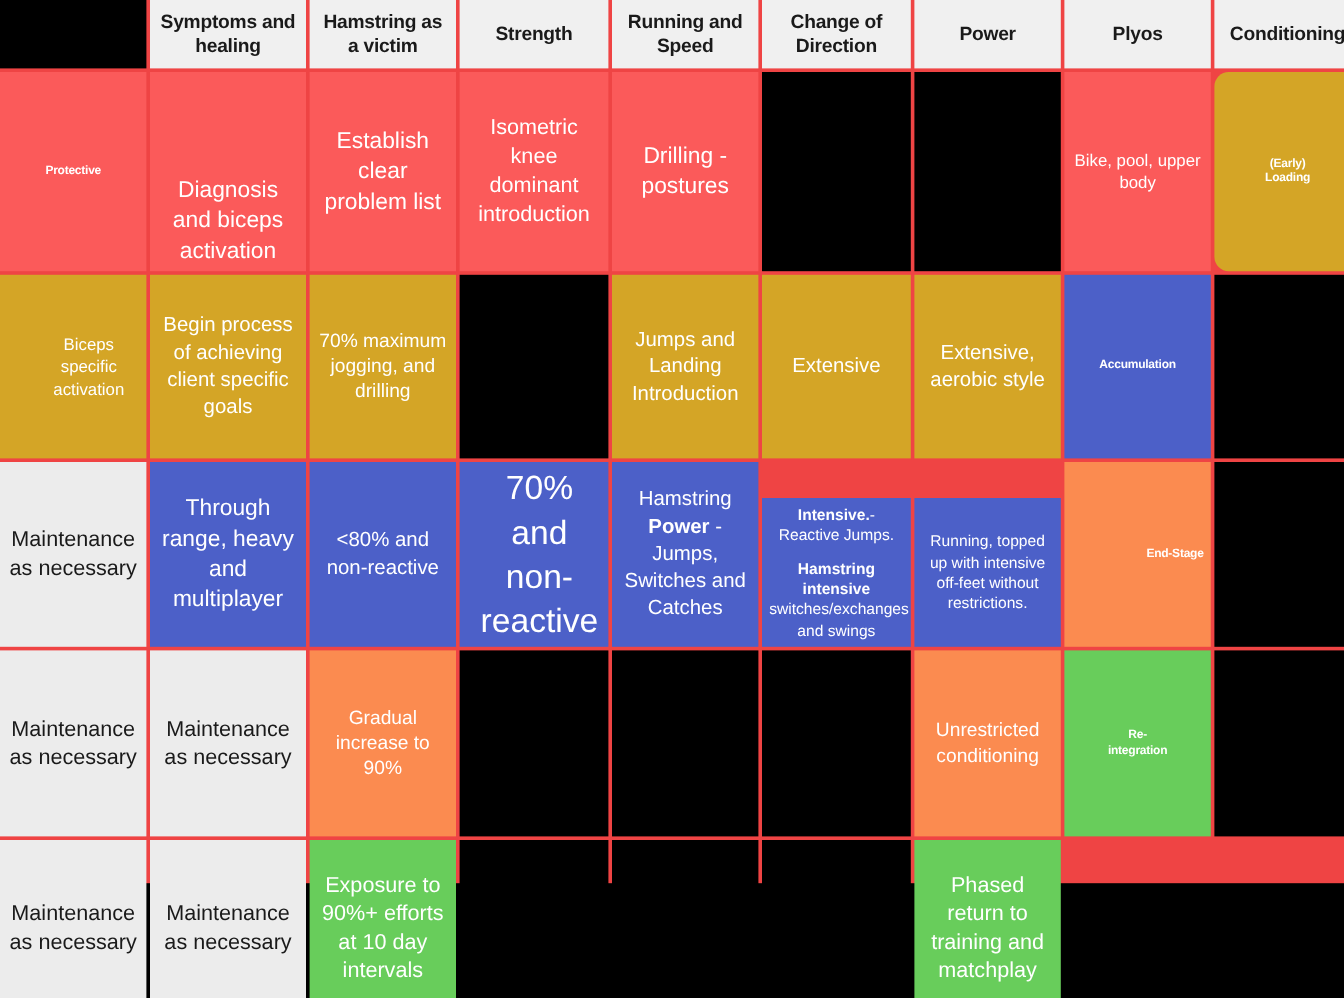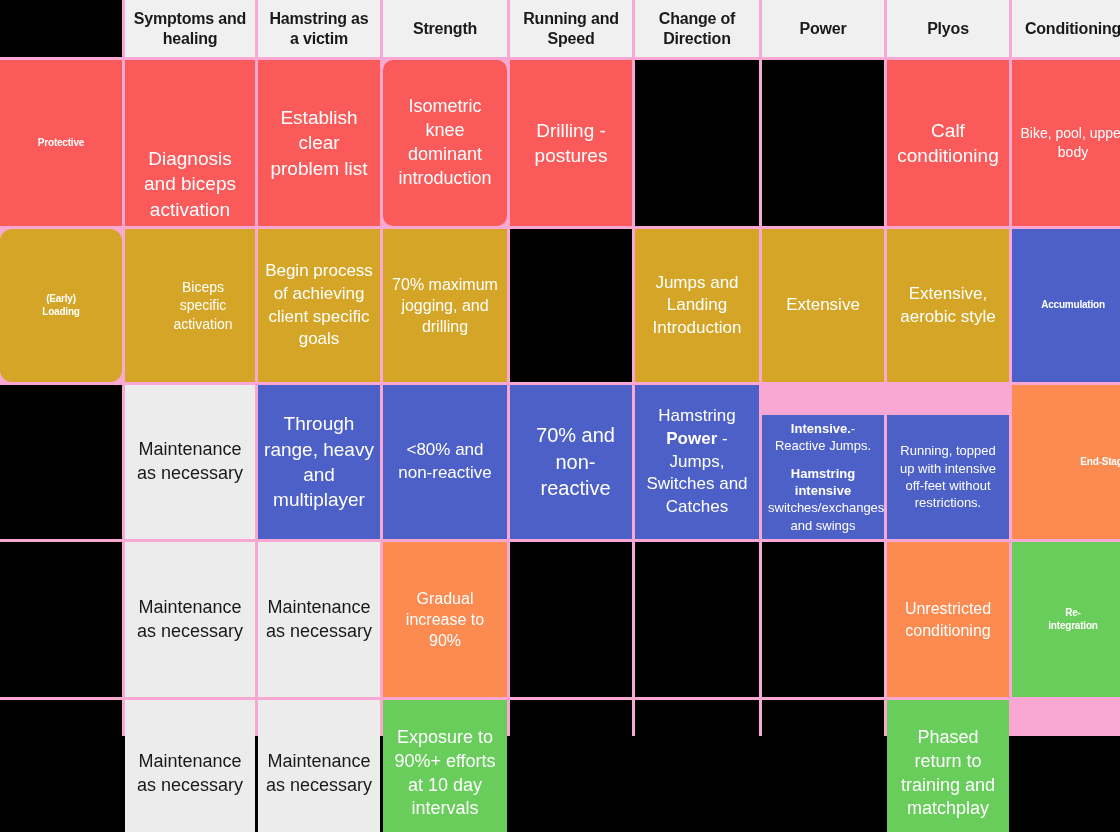--- a/index.html
+++ b/index.html
@@ -15,21 +15,21 @@
   }
 
   #matrix {
     width: 1120px;
     height: 736px;
     display: grid;
     grid-template-columns: 122px 130px 122px 124px 122px 124px 122px 122px 122px;
     grid-template-rows: 57px 166px 153px 154px 155px 147px;
     column-gap: 3px;
     row-gap: 3px;
-    background: #f9a8d4;
+    background: #ef4444;
     box-sizing: border-box;
   }
 
   .cell {
     display: flex;
     align-items: center;
     justify-content: center;
     text-align: center;
     box-sizing: border-box;
     padding: 4px 6px;
@@ -79,21 +79,21 @@
     color: #1a1a1a;
   }
 
   
   .c-protective   { background: #fb5a5a; }
   .c-accumulation { background: #4c60c8; }
   .c-endstage     { background: #fb8b50; }
   .c-reintegration{ background: #68cd5b; }
 
   
-  .fs-20 { font-size: 20px; padding-left: 15px; }
+  .fs-20 { font-size: 28px; padding-left: 15px; }
   .fs-19 { font-size: 19px; }
   .fs-18 { font-size: 18px; }
   .fs-17 { font-size: 17px; }
   .fs-16 { font-size: 16px; }
   .fs-14 { font-size: 14px; }
   .fs-13 { font-size: 13px; margin-top: 30px; }
 
   .rich b { font-weight: bold; }
   .rich .gap { display: block; height: 10px; }
 </style>
@@ -112,31 +112,28 @@
     <div class="cell col-header">Conditioning</div>
     <div class="cell row-label c-protective" style="background: rgb(251, 90, 90);">
       <span>Protective</span>
     </div>
     <div class="cell body-cell fs-19" style="background: rgb(251, 90, 90); align-items: flex-end;">
       <span class="ctext">Diagnosis and biceps activation</span>
     </div>
     <div class="cell body-cell fs-19" style="background: rgb(251, 90, 90);">
       <span class="ctext">Establish clear problem list</span>
     </div>
-    <div class="cell body-cell fs-18" style="background: rgb(251, 90, 90); border-radius: 10px;">
+    <div class="cell body-cell fs-18" style="background: rgb(251, 90, 90);">
       <span class="ctext">Isometric knee dominant introduction</span>
     </div>
     <div class="cell body-cell fs-19" style="background: rgb(251, 90, 90);">
       <span class="ctext">Drilling - postures</span>
     </div>
     <div class="cell empty"></div>
     <div class="cell empty"></div>
-    <div class="cell body-cell fs-19" style="background: rgb(251, 90, 90);">
-      <span class="ctext">Calf conditioning</span>
-    </div>
     <div class="cell body-cell fs-14" style="background: rgb(251, 90, 90);">
       <span class="ctext">Bike, pool, upper body</span>
     </div>
     <div class="cell row-label c-earlyloading" style="background: rgb(212, 165, 38); border-radius: 12px;">
       <span><span>(Early)</span><br><span>Loading</span></span>
     </div>
     <div class="cell body-cell fs-14" style="background: rgb(212, 165, 38); padding-left: 32px;">
       <span class="ctext">Biceps specific activation</span>
     </div>
     <div class="cell body-cell fs-17" style="background: rgb(212, 165, 38);">

